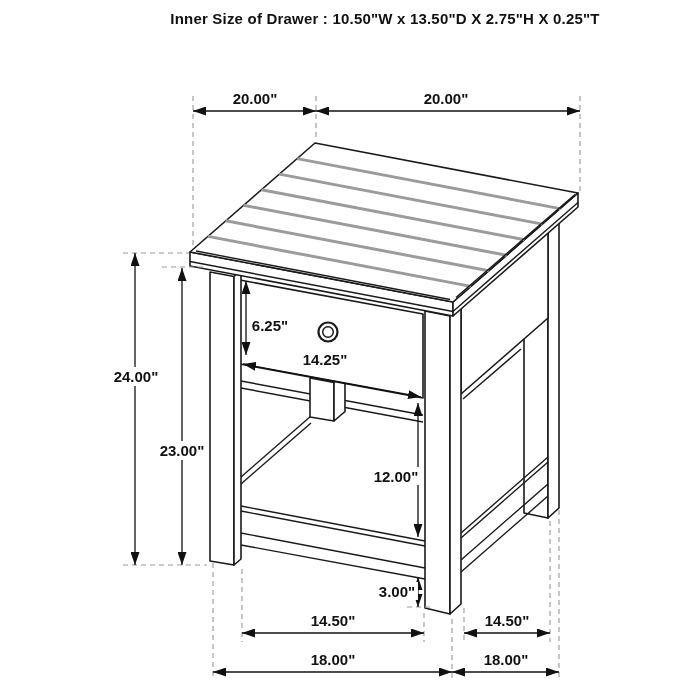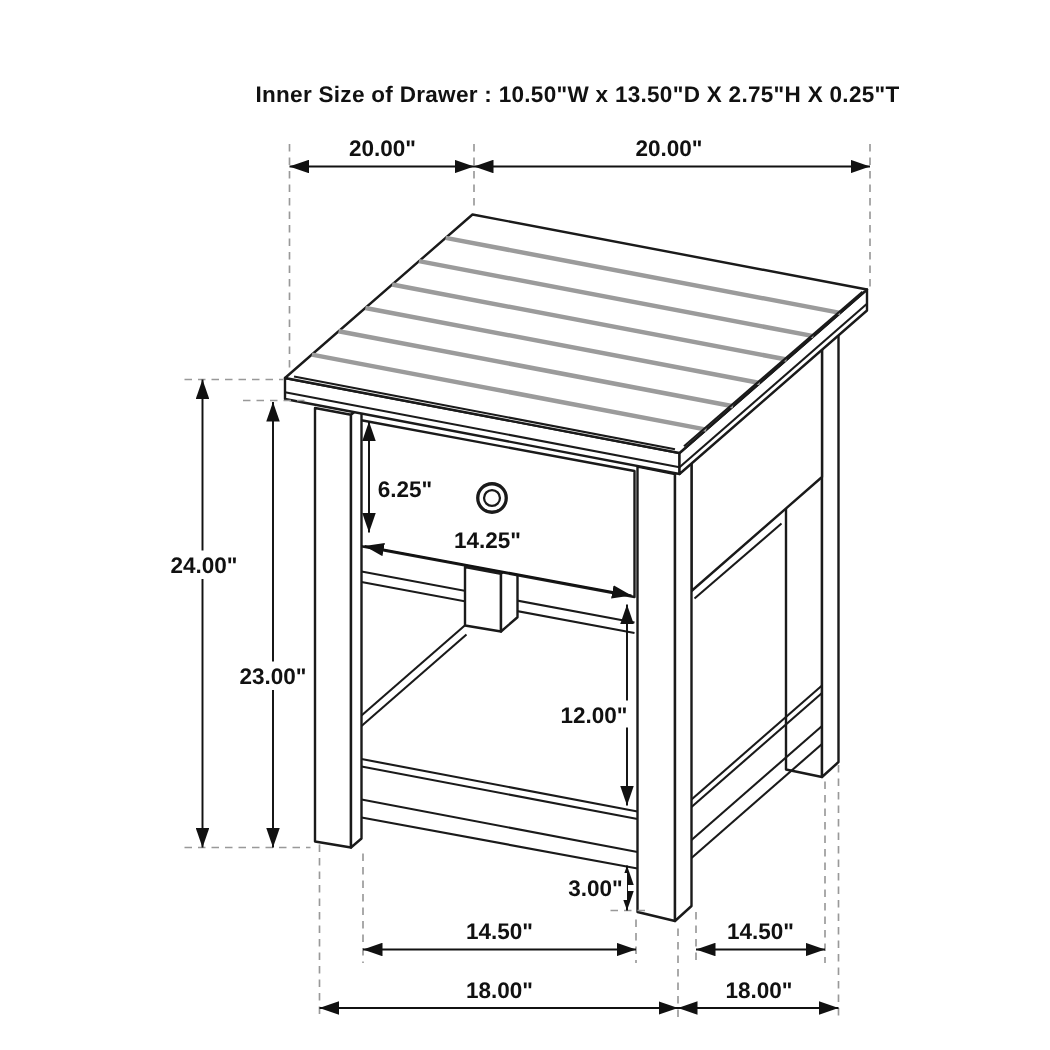--- a/index.html
+++ b/index.html
@@ -2,21 +2,21 @@
 <html><head>
 <meta charset="utf-8">
 <style>
   html,body{margin:0;padding:0;background:#fff;}
   .canvas{
     position:relative;width:700px;height:700px;background:#fff;overflow:hidden;
     font-family:"Liberation Sans",sans-serif;
   }
   .title{
     position:absolute;top:10px;left:70px;width:630px;text-align:center;
-    font-size:15px;font-weight:bold;color:#111;letter-spacing:.2px;margin-top:45px;
+    font-size:15px;font-weight:bold;color:#111;letter-spacing:.2px;
   }
   svg{position:absolute;top:0;left:0;}
   .struct{fill:#fff;stroke:#1a1a1a;stroke-width:1.6;stroke-linejoin:round;}
   .sline{fill:none;stroke:#1a1a1a;stroke-width:1.4;}
   .plank{fill:none;stroke:#9b9b9b;stroke-width:3;}
   .ext{fill:none;stroke:#999;stroke-width:1.1;stroke-dasharray:5 4;}
   .dim{fill:none;stroke:#111;stroke-width:1.3;}
   .lbl{font-size:15px;font-weight:bold;fill:#111;text-anchor:middle;}
   .lblbg{fill:#fff;}
 </style>

